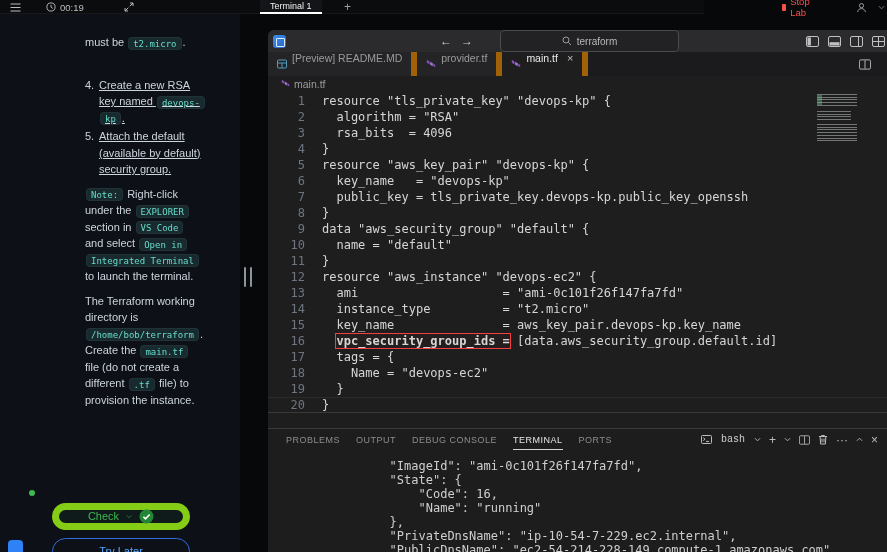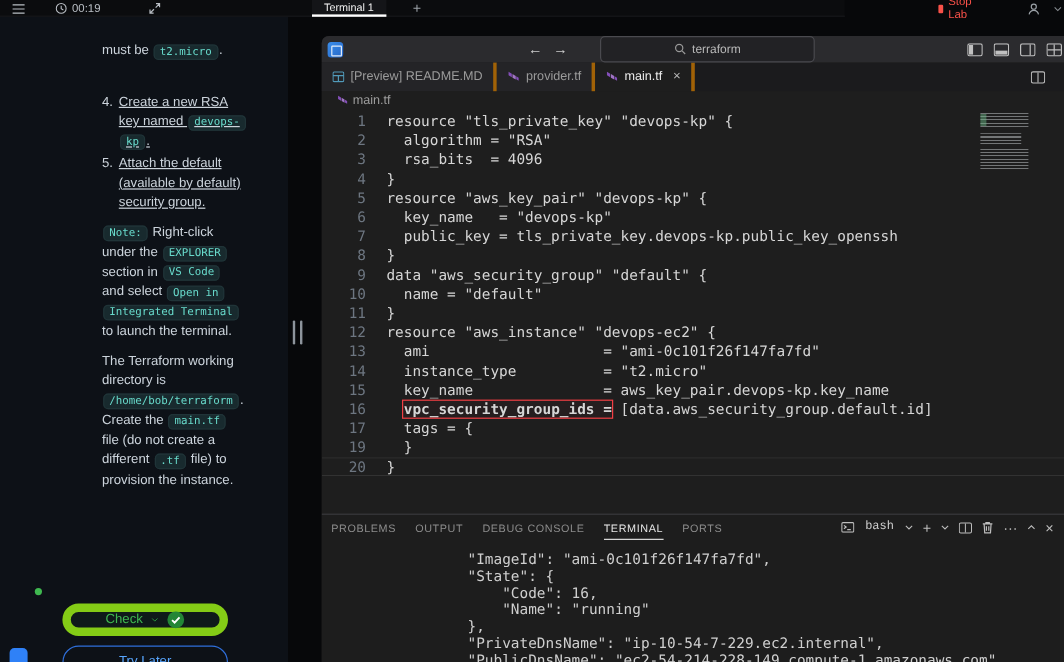--- a/index.html
+++ b/index.html
@@ -46,40 +46,40 @@
   .titlebar { height:22px; background:#2b2b2e; position:relative; flex:none; color:#c8c8c8; }
   .titlebar .abs { position:absolute; top:0; height:22px; display:flex; align-items:center; }
   .vscode-logo { left:5px; }
   .logo-sq { width:13px; height:13px; border-radius:3px; background:linear-gradient(135deg,#3b8eea,#2567c9); position:relative; }
   .logo-sq::after { content:""; position:absolute; left:3px; top:3px; width:7px; height:7px; border:1px solid rgba(255,255,255,.85); border-radius:1px; }
   .nav-arrows { left:172px; gap:9px; font-size:12px; color:#cccccc; }
   .searchbox { left:232px; top:3px; width:179px; height:15px; background:#222225; border:1px solid #4a4a4f; border-radius:4px; display:flex; align-items:center; justify-content:center; gap:5px; font-size:10px; color:#b8b8b8; }
   .title-actions { right:2px; gap:9px; color:#c0c0c0; }
 
   .tabsbar { height:24px; background:#1b1b1d; display:flex; align-items:stretch; flex:none; }
-  .tab { display:flex; align-items:center; gap:5px; padding:0 9px; font-size:10.5px; color:#9b9b9b; background:#242427; border-right:3px solid #a16207; cursor:pointer; white-space:nowrap; }
+  .tab { display:flex; gap:5px; padding:0 9px; font-size:10.5px; color:#9b9b9b; background:#242427; border-right:6px solid #a16207; cursor:pointer; white-space:nowrap; }
   .tab.active { background:#1e1e1e; color:#eaeaea; }
   .tab-close { font-size:11px; color:#bcbcbc; margin-left:4px; }
   .tabsbar-spacer { flex:1; }
   .tabsbar-actions { display:flex; align-items:center; padding-right:16px; color:#bdbdbd; }
 
   .breadcrumbs { height:15px; display:flex; align-items:center; gap:4px; padding-left:13px; font-size:10.5px; color:#9c9c9c; flex:none; }
 
   .editor { flex:1; position:relative; overflow:hidden; font-family:"DejaVu Sans Mono",monospace; font-size:12px; line-height:16px; color:#d6d6d6; padding-top:2px; }
   .code-line { display:flex; white-space:pre; height:16px; }
   .code-line.active { box-shadow: inset 0 -1px 0 rgba(255,255,255,.12), inset 0 1px 0 rgba(255,255,255,.06); }
   .line-num { width:37px; text-align:right; color:#6d7681; flex:none; }
   .code-text { padding-left:17px; }
   .error-box { outline:1px solid #f23f44; outline-offset:0.5px; background:rgba(242,63,68,.04);font-weight:bold; }
   .minimap { position:absolute; top:3px; right:27px; width:43px; }
   .mm-block { background:repeating-linear-gradient(to bottom, rgba(200,205,208,.5) 0 1px, transparent 1px 2.7px); margin-bottom:4px; position:relative; }
   .mm-accent { position:absolute; left:0; top:1px; width:5px; height:80%; background:rgba(110,190,140,.45); }
 
   .panel { flex:none; height:124px; border-top:1px solid #3a3a3d; background:#1d1d1d; display:flex; flex-direction:column; }
-  .panel-tabs { height:21px; display:flex; align-items:stretch; padding-left:8px; gap:16px; font-size:9px; letter-spacing:.5px; color:#8d8d8d; flex:none;text-align:center; }
+  .panel-tabs { height:21px; display:flex; align-items:stretch; padding-left:18px; gap:16px; font-size:9px; letter-spacing:.5px; color:#8d8d8d; flex:none;text-align:center; }
   .panel-tab { display:flex; align-items:center; cursor:pointer; }
   .panel-tab.active { color:#e5e5e5; box-shadow: inset 0 -1px 0 #d4d4d4; }
   .panel-actions { margin-left:auto; display:flex; align-items:center; gap:8px; padding-right:9px; color:#bdbdbd; letter-spacing:0; }
   .shell-label { font-size:10px; color:#cfcfcf; margin:0 1px;font-family:Liberation Mono, monospace; }
   .panel-actions .txt { font-size:12px; }
   .terminal { flex:1; padding:9px 0 0 6px; font-family:"DejaVu Sans Mono",monospace; font-size:12px; line-height:14px; color:#cfcfcf; overflow:hidden; }
   .term-line { white-space:pre; }
 </style>
 </head>
 <body>
@@ -285,20 +285,21 @@
         <div class="code-line"><span class="line-num">8</span><span class="code-text">}</span></div>
         <div class="code-line"><span class="line-num">9</span><span class="code-text">data "aws_security_group" "default" {</span></div>
         <div class="code-line"><span class="line-num">10</span><span class="code-text">  name = "default"</span></div>
         <div class="code-line"><span class="line-num">11</span><span class="code-text">}</span></div>
         <div class="code-line"><span class="line-num">12</span><span class="code-text">resource "aws_instance" "devops-ec2" {</span></div>
         <div class="code-line"><span class="line-num">13</span><span class="code-text">  ami                    = "ami-0c101f26f147fa7fd"</span></div>
         <div class="code-line"><span class="line-num">14</span><span class="code-text">  instance_type          = "t2.micro"</span></div>
         <div class="code-line"><span class="line-num">15</span><span class="code-text">  key_name               = aws_key_pair.devops-kp.key_name</span></div>
         <div class="code-line"><span class="line-num">16</span><span class="code-text">  <span class="error-box">vpc_security_group_ids =</span> [data.aws_security_group.default.id]</span></div>
         <div class="code-line"><span class="line-num">17</span><span class="code-text">  tags = {</span></div>
+        <div class="code-line"><span class="line-num">18</span><span class="code-text">    Name = "devops-ec2"</span></div>
         <div class="code-line"><span class="line-num">19</span><span class="code-text">  }</span></div>
         <div class="code-line active"><span class="line-num">20</span><span class="code-text">}</span></div>
       </div>
     <div class="minimap">
       <div class="mm-block" style="height:13px;width:40px;">
           <span class="mm-accent"></span>
         </div>
       <div class="mm-block" style="height:9px;width:34px;"></div>
       <div class="mm-block" style="height:18px;width:40px;"></div>
     </div>

